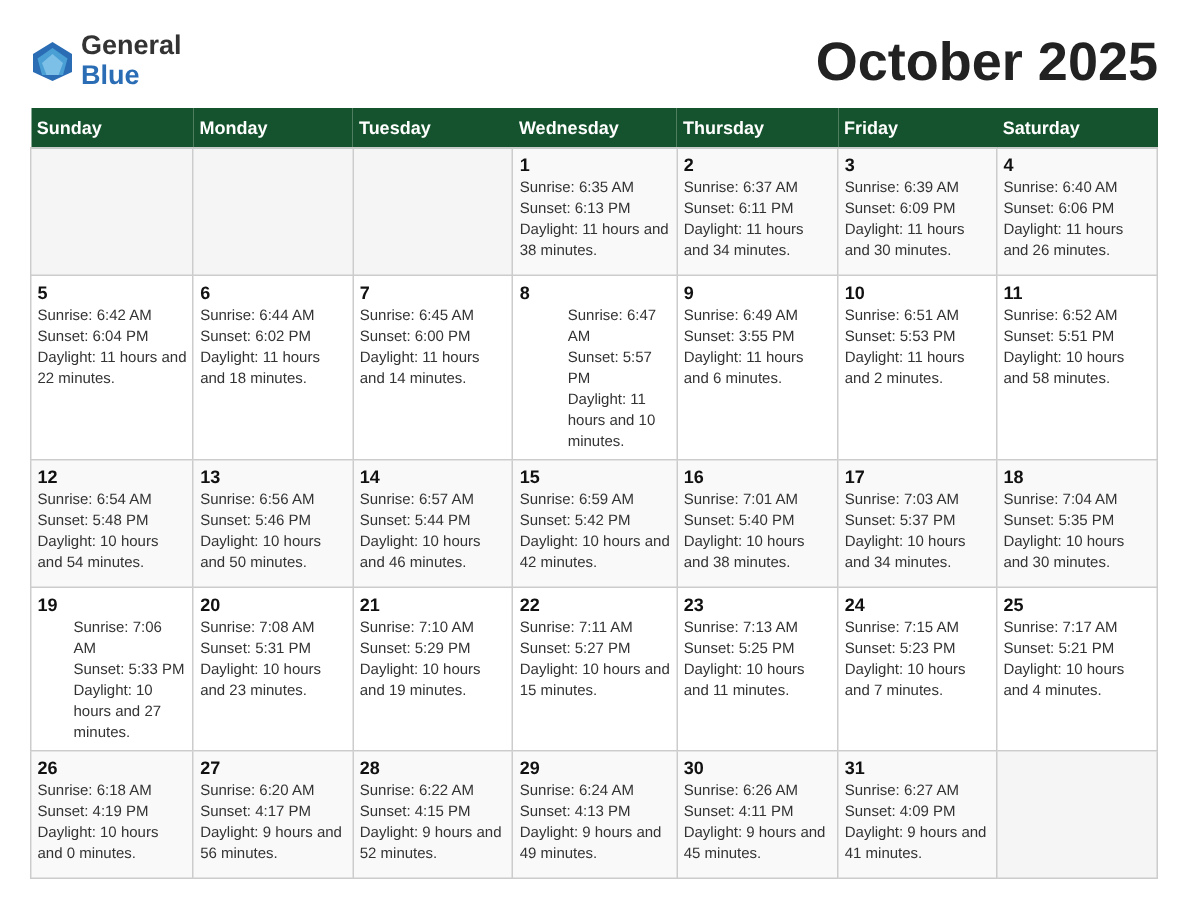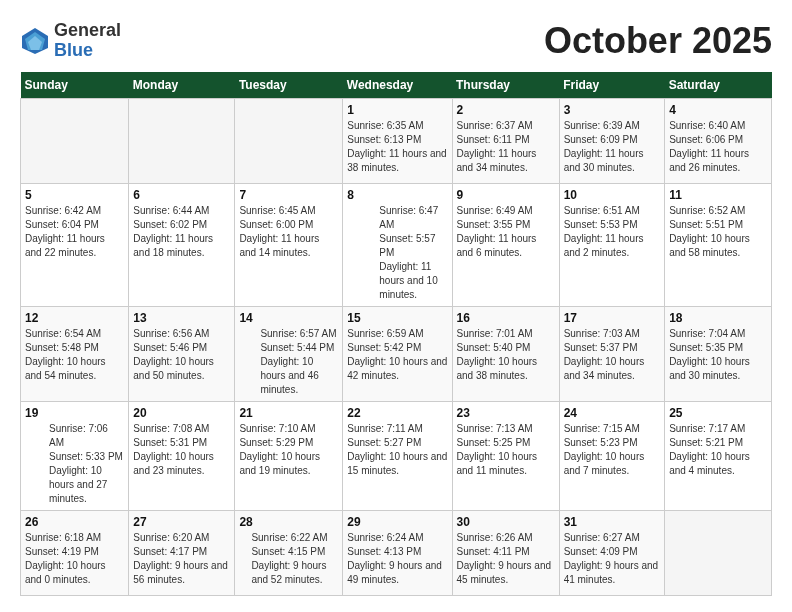--- a/index.html
+++ b/index.html
@@ -207,21 +207,21 @@
 Daylight: 10 hours and 54 minutes.</div>
         </td>
         <td>
           <div class="day-number">13</div>
           <div class="day-info" style="white-space: pre-line;">Sunrise: 6:56 AM
 Sunset: 5:46 PM
 Daylight: 10 hours and 50 minutes.</div>
         </td>
         <td>
           <div class="day-number">14</div>
-          <div class="day-info" style="white-space: pre-line; margin-left: 21px;">Sunrise: 6:57 AM
+          <div class="day-info" style="white-space: pre-line;">Sunrise: 6:57 AM
 Sunset: 5:44 PM
 Daylight: 10 hours and 46 minutes.</div>
         </td>
         <td>
           <div class="day-number">15</div>
           <div class="day-info" style="white-space: pre-line;">Sunrise: 6:59 AM
 Sunset: 5:42 PM
 Daylight: 10 hours and 42 minutes.</div>
         </td>
         <td>
@@ -295,21 +295,21 @@
 Daylight: 10 hours and 0 minutes.</div>
         </td>
         <td>
           <div class="day-number">27</div>
           <div class="day-info" style="white-space: pre-line;">Sunrise: 6:20 AM
 Sunset: 4:17 PM
 Daylight: 9 hours and 56 minutes.</div>
         </td>
         <td>
           <div class="day-number">28</div>
-          <div class="day-info" style="white-space: pre-line; margin-left: 12px;">Sunrise: 6:22 AM
+          <div class="day-info" style="white-space: pre-line;">Sunrise: 6:22 AM
 Sunset: 4:15 PM
 Daylight: 9 hours and 52 minutes.</div>
         </td>
         <td>
           <div class="day-number">29</div>
           <div class="day-info" style="white-space: pre-line;">Sunrise: 6:24 AM
 Sunset: 4:13 PM
 Daylight: 9 hours and 49 minutes.</div>
         </td>
         <td>

